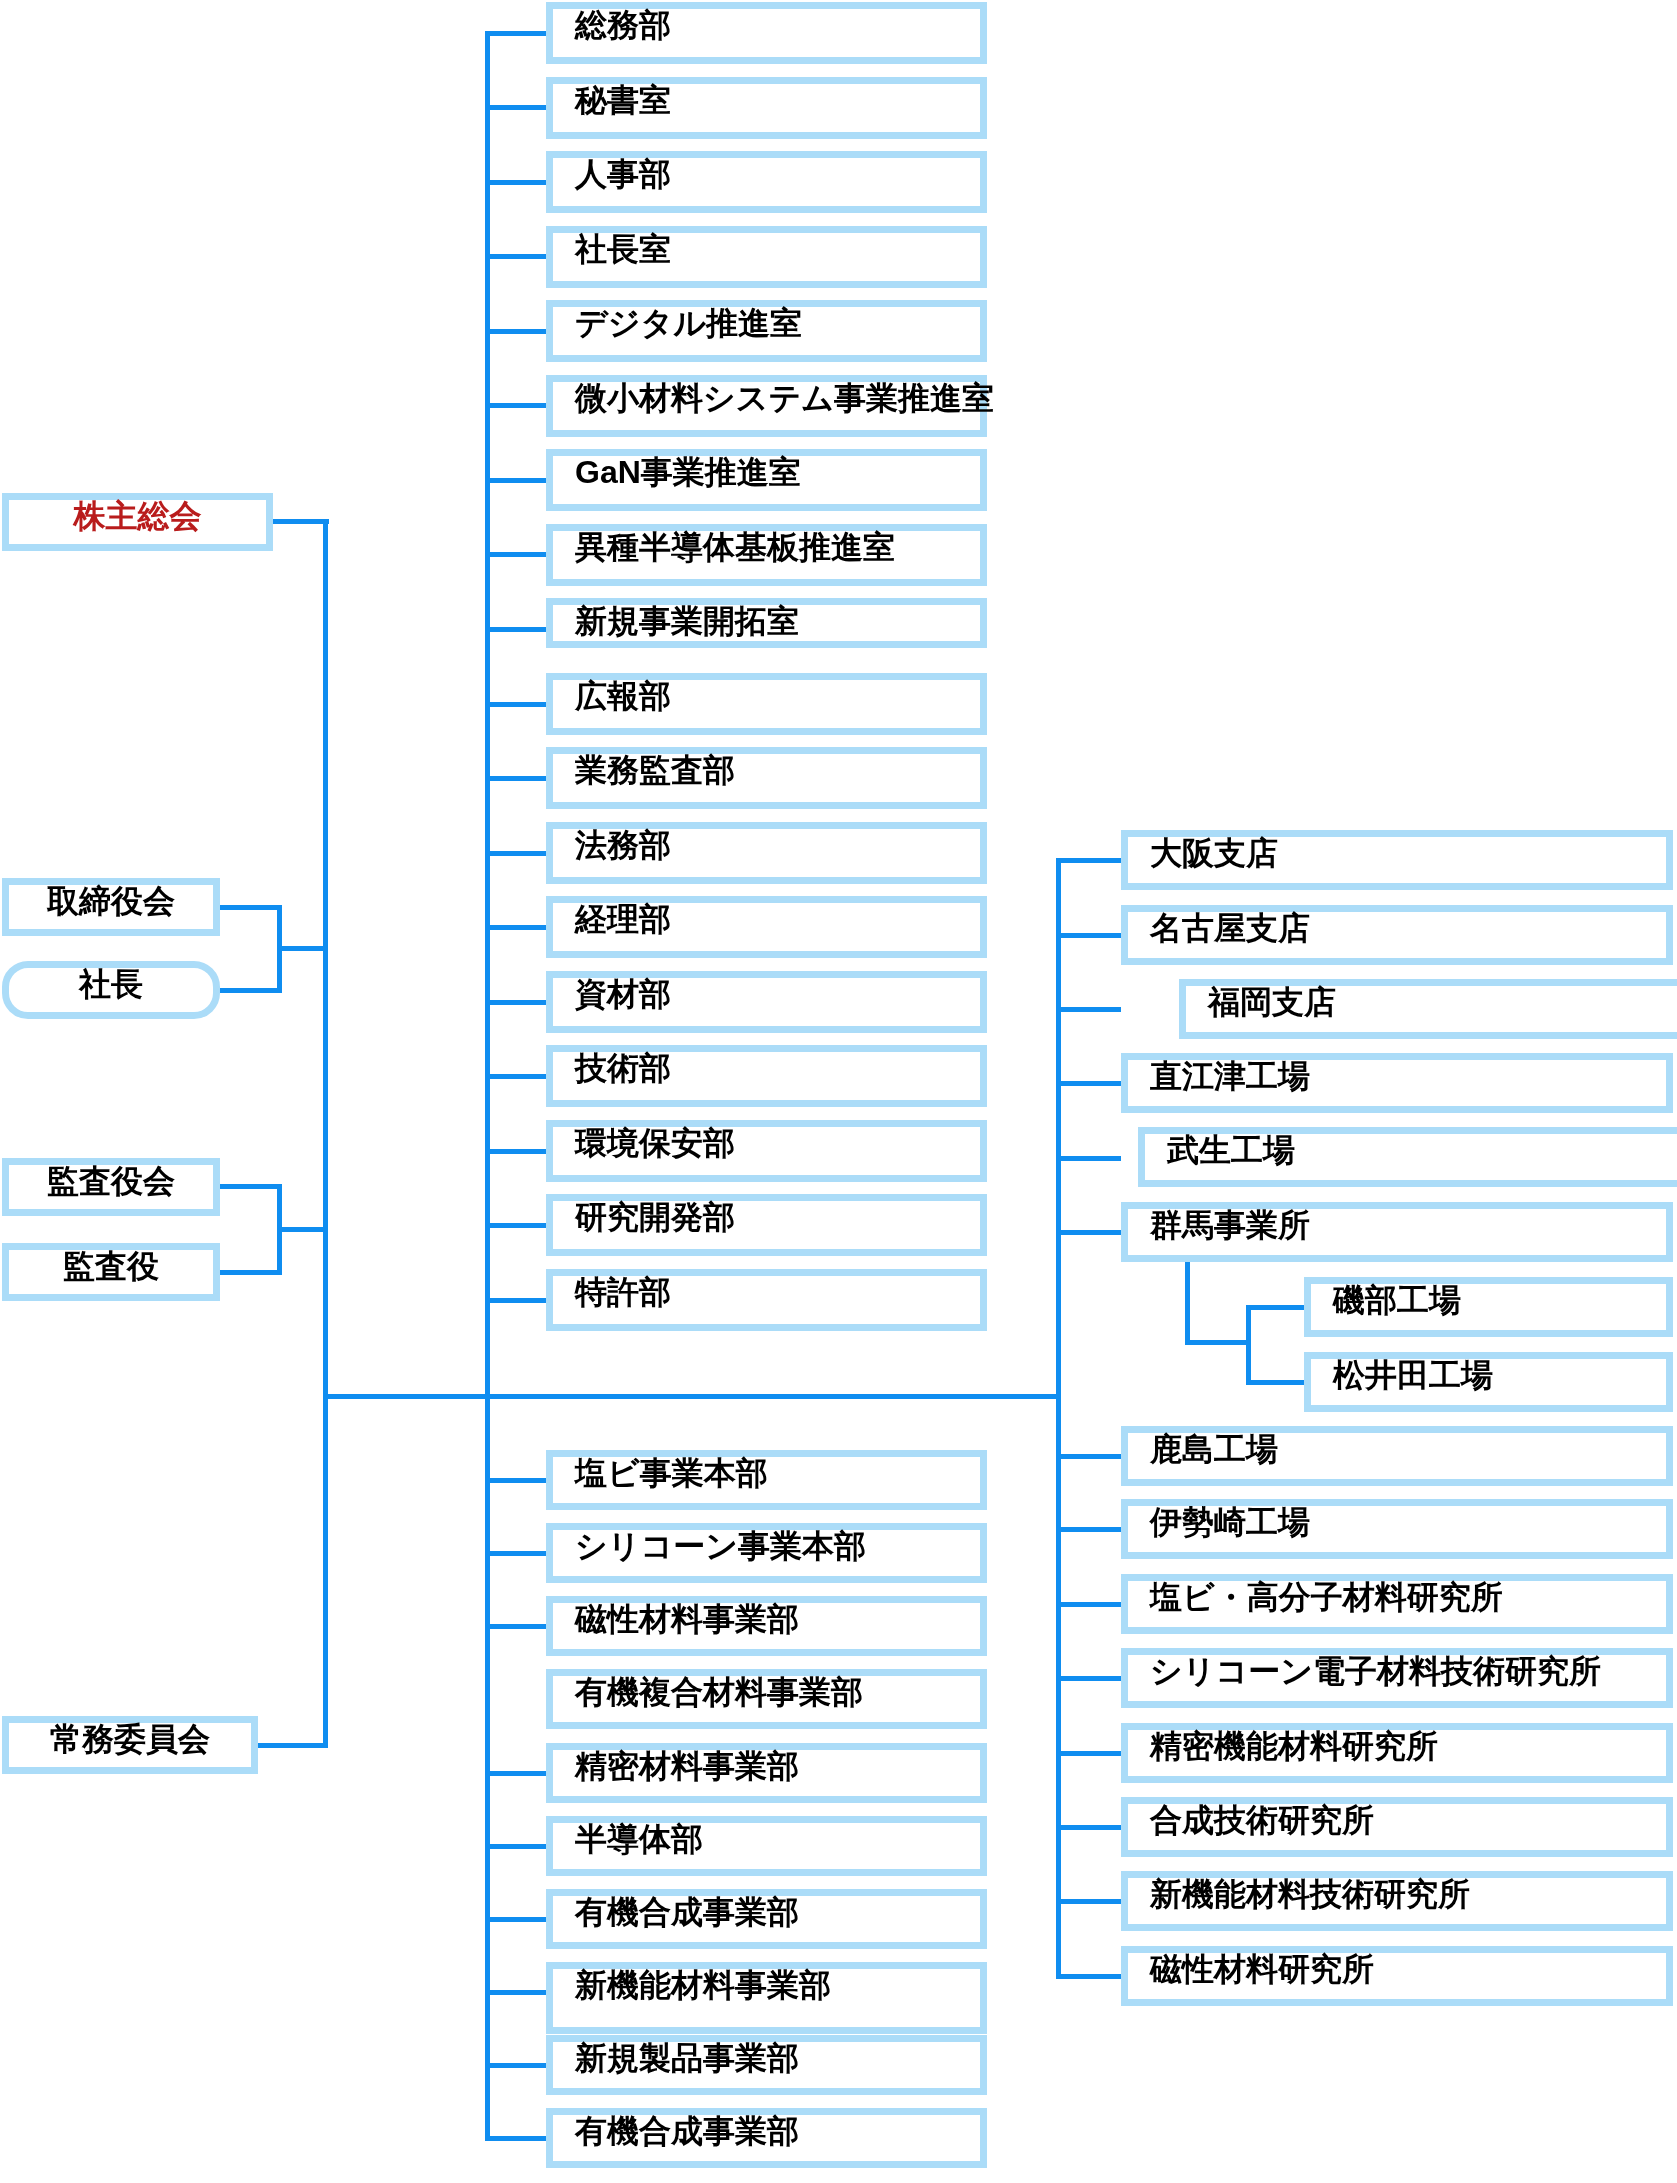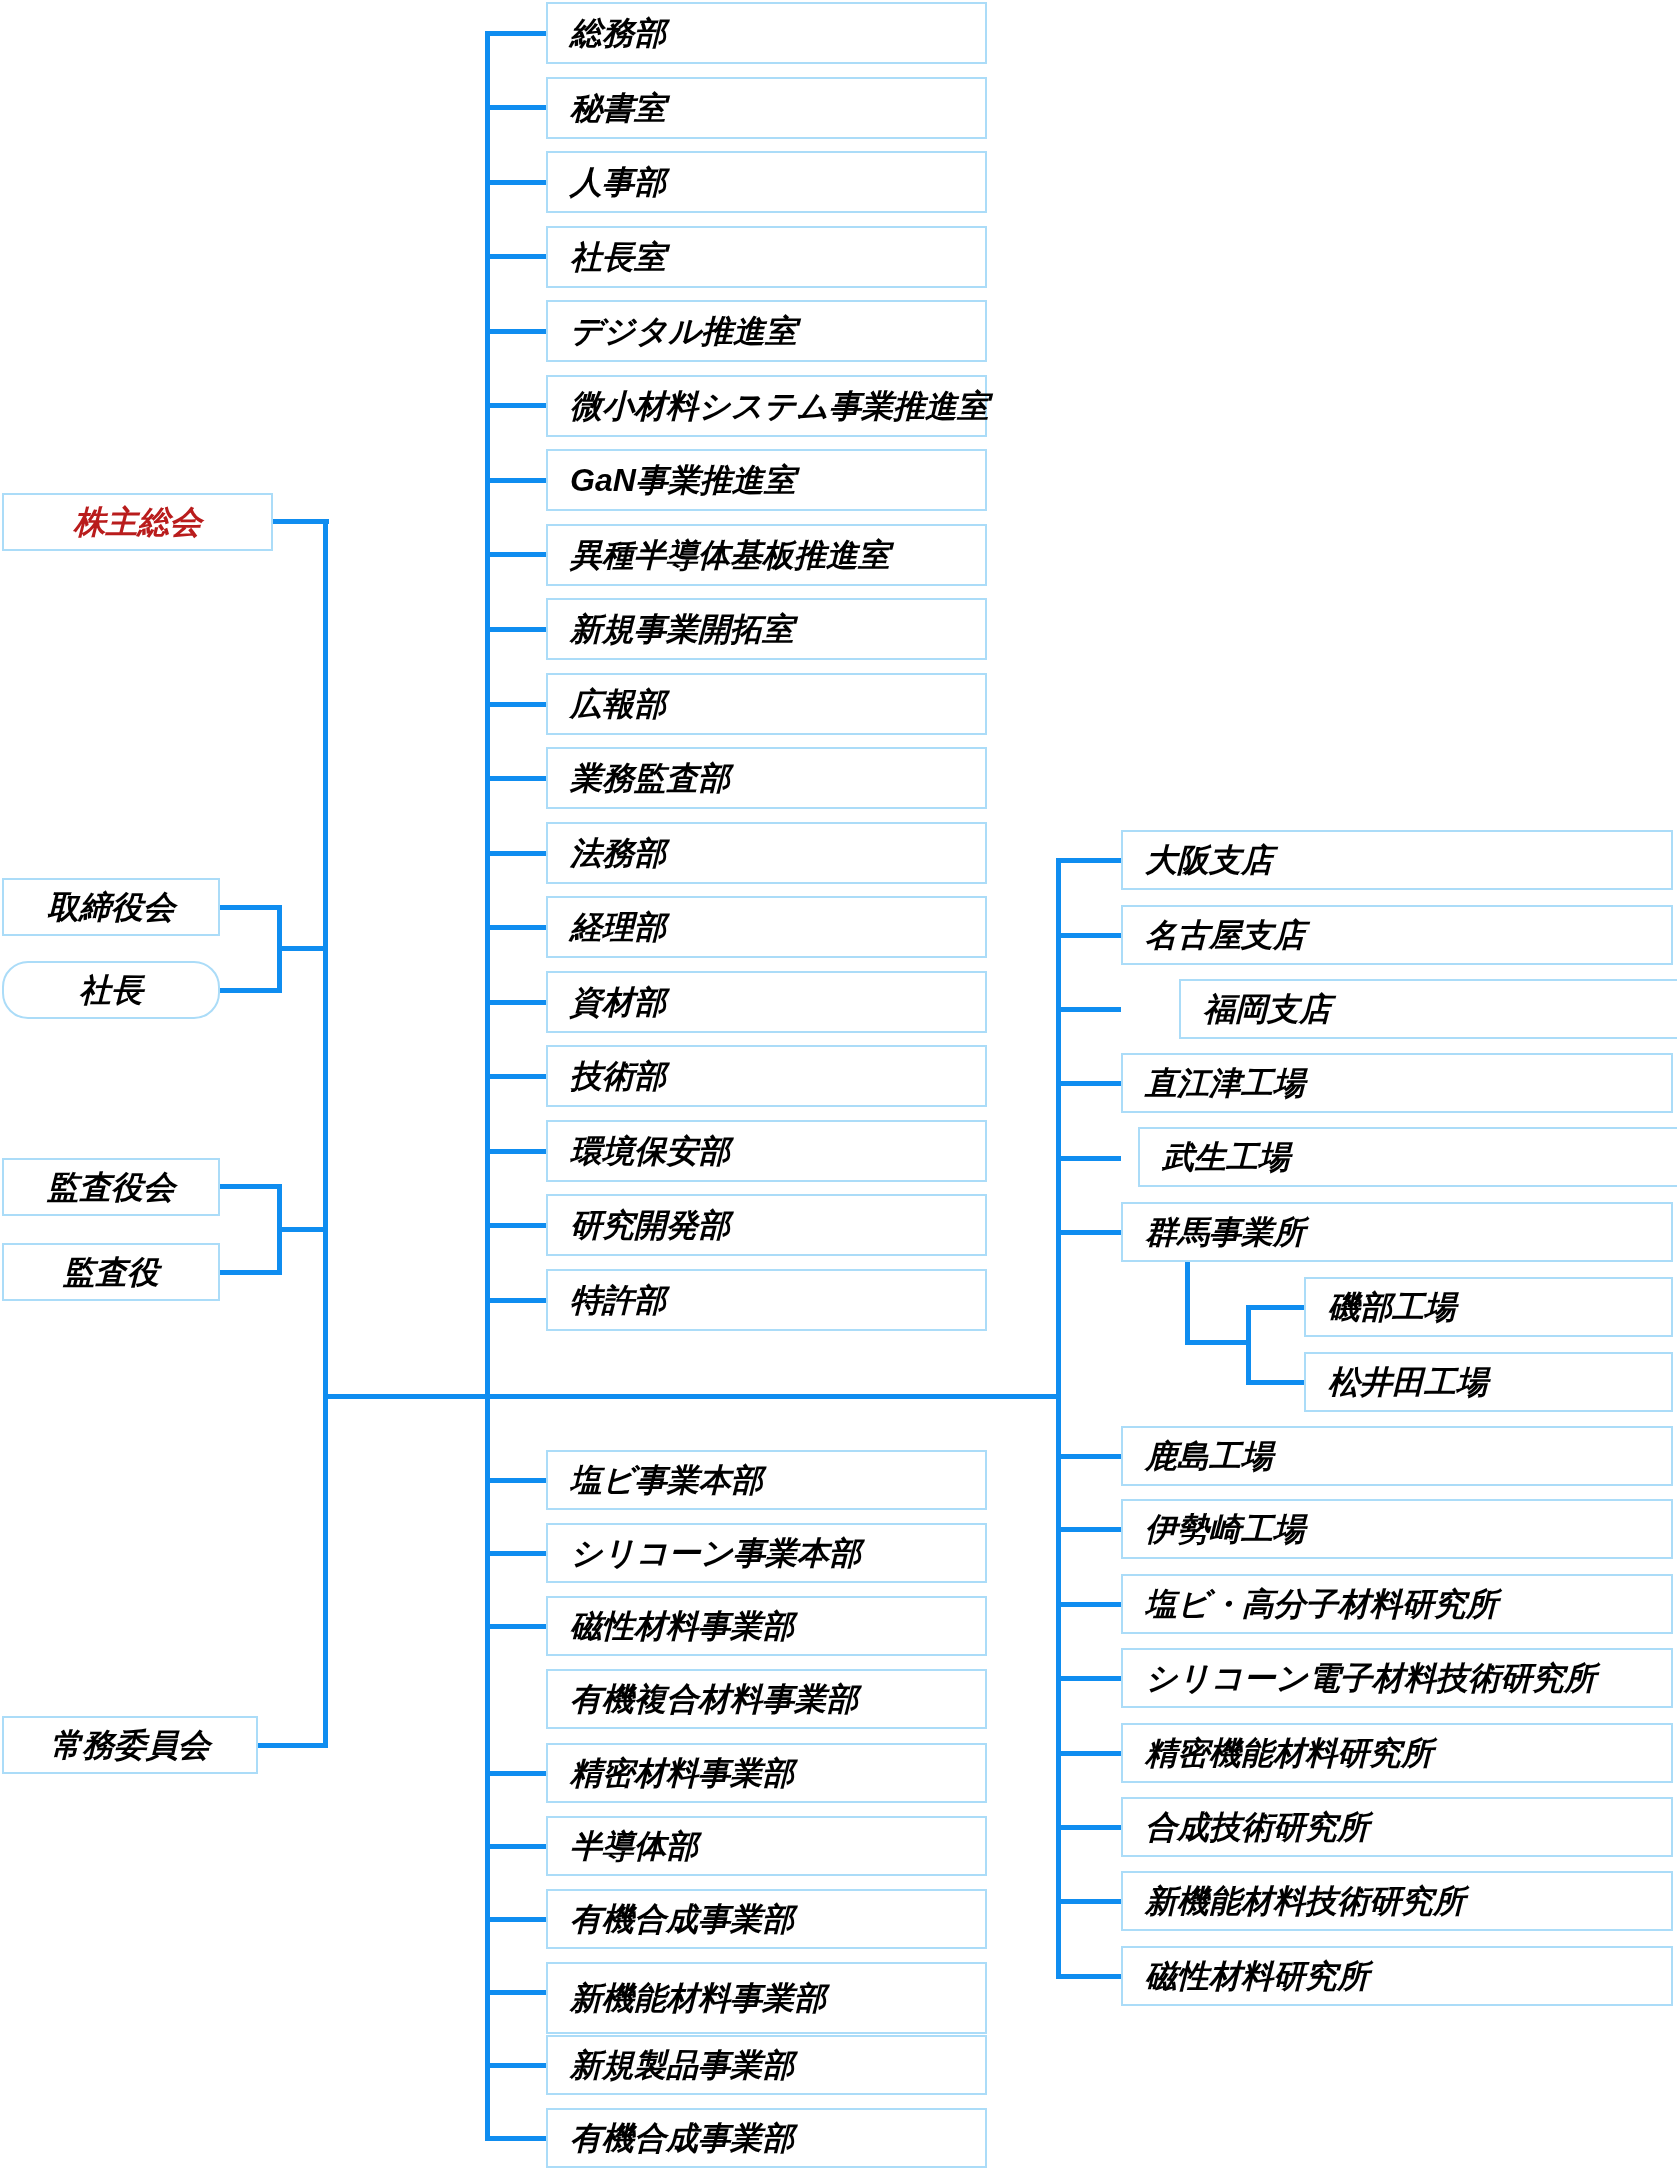--- a/index.html
+++ b/index.html
@@ -7,29 +7,28 @@
     position:relative;
     width:1678px;height:2183px;
     background:#ffffff;
     font-family:"Liberation Sans","DejaVu Sans",sans-serif;
     overflow:hidden;
   }
   .node{
     position:absolute;
     box-sizing:border-box;
     background:#ffffff;
-    border:2px solid #a3a3a3;
+    border:7px solid #a3a3a3;
     display:flex;
-    align-items:center;
+    align-items:flex-start;
     font-weight:bold;
     font-size:32px;
     color:#000000;
     white-space:nowrap;
     line-height:1;
-    font-style:italic;
   }
   .node.left-align{padding-left:22px;}
   .node.center{justify-content:center;}
   .line{
     position:absolute;
     background:#0f8df0;
   }
 </style>
 </head>
 <body>
@@ -130,21 +129,21 @@
     </div>
     <div class="node left-align" style="left: 546px; top: 375px; width: 441px; height: 62px; border-color: rgb(171, 220, 248); background: rgb(255, 255, 255); color: rgb(0, 0, 0);">
       <span>微小材料システム事業推進室</span>
     </div>
     <div class="node left-align" style="left: 546px; top: 449px; width: 441px; height: 62px; border-color: rgb(171, 220, 248); background: rgb(255, 255, 255); color: rgb(0, 0, 0);">
       <span>GaN事業推進室</span>
     </div>
     <div class="node left-align" style="left: 546px; top: 524px; width: 441px; height: 62px; border-color: rgb(171, 220, 248); background: rgb(255, 255, 255); color: rgb(0, 0, 0);">
       <span>異種半導体基板推進室</span>
     </div>
-    <div class="node left-align" style="left: 546px; top: 598px; width: 441px; height: 62px; border-color: rgb(171, 220, 248); background: rgb(255, 255, 255); color: rgb(0, 0, 0);">
+    <div class="node left-align" style="left: 546px; top: 598px; width: 441px; height: 50px; border-color: rgb(171, 220, 248); background: rgb(255, 255, 255); color: rgb(0, 0, 0);">
       <span>新規事業開拓室</span>
     </div>
     <div class="node left-align" style="left: 546px; top: 673px; width: 441px; height: 62px; border-color: rgb(171, 220, 248); background: rgb(255, 255, 255); color: rgb(0, 0, 0);">
       <span>広報部</span>
     </div>
     <div class="node left-align" style="left: 546px; top: 747px; width: 441px; height: 62px; border-color: rgb(171, 220, 248); background: rgb(255, 255, 255); color: rgb(0, 0, 0);">
       <span>業務監査部</span>
     </div>
     <div class="node left-align" style="left: 546px; top: 822px; width: 441px; height: 62px; border-color: rgb(171, 220, 248); background: rgb(255, 255, 255); color: rgb(0, 0, 0);">
       <span>法務部</span>

